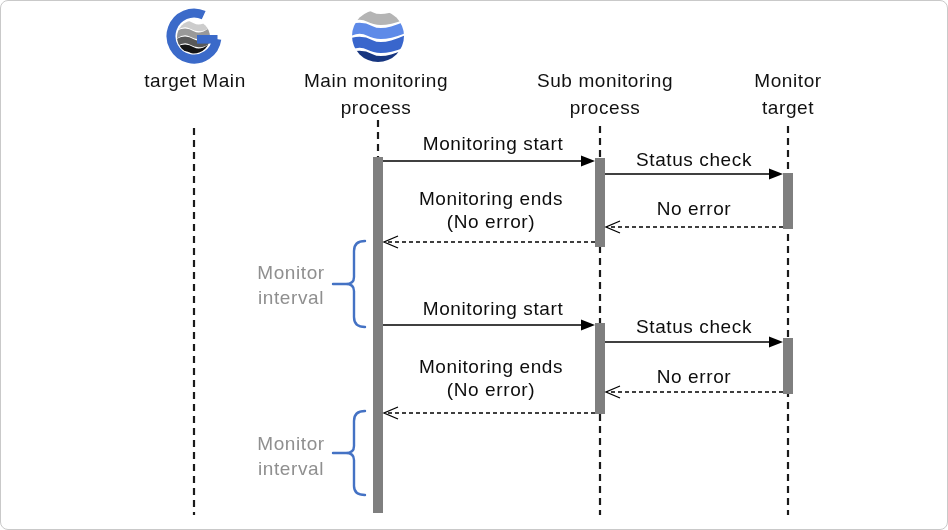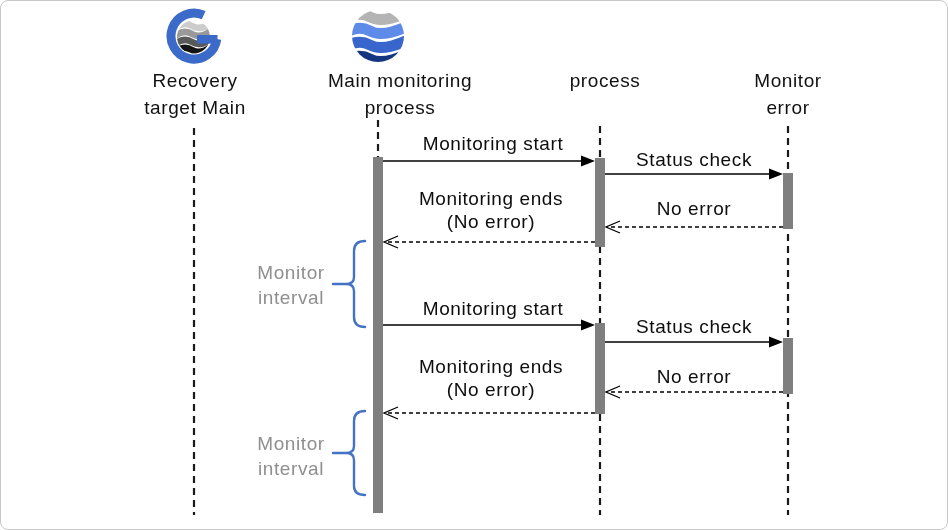--- a/index.html
+++ b/index.html
@@ -73,33 +73,33 @@
         <circle cx="28" cy="28" r="26" fill="#ffffff"></circle>
         <path d="M-8,13 q 15,-11 28,-4 t 40,-6" stroke="#b4b4b4" stroke-width="11" fill="none"></path>
         <path d="M-8,27 q 15,-11 28,-4 t 40,-6" stroke="#5e8ae8" stroke-width="11" fill="none"></path>
         <path d="M-8,41 q 15,-11 28,-4 t 40,-6" stroke="#3966cc" stroke-width="11" fill="none"></path>
         <path d="M-8,55 q 15,-11 28,-4 t 40,-6" stroke="#173680" stroke-width="11" fill="none"></path>
       </g>
     </svg>
   </div>
 
   <div class="participant-label" style="left:194px;">
-    <div>Recovery</div>
     <div>target Main</div>
   </div>
-  <div class="participant-label" style="left:399px;">
+  <div class="participant-label" style="left:375px;">
     <div>Main monitoring</div>
     <div>process</div>
   </div>
   <div class="participant-label" style="left:604px;">
+    <div>Sub monitoring</div>
     <div>process</div>
   </div>
   <div class="participant-label" style="left:787px;">
     <div>Monitor</div>
-    <div>error</div>
+    <div>target</div>
   </div>
 
   <svg class="overlay">
 
     <line x1="193" y1="127" x2="193" y2="514" stroke="#1a1a1a" stroke-width="2.2" stroke-dasharray="7 5"></line>
     <line x1="377" y1="119" x2="377" y2="157" stroke="#1a1a1a" stroke-width="2.2" stroke-dasharray="7 5"></line>
     <line x1="599" y1="125" x2="599" y2="514" stroke="#1a1a1a" stroke-width="2.2" stroke-dasharray="7 5"></line>
     <line x1="787" y1="125" x2="787" y2="514" stroke="#1a1a1a" stroke-width="2.2" stroke-dasharray="7 5"></line>
 
     <rect x="372" y="156" width="10" height="356" fill="#7f7f7f"></rect>

